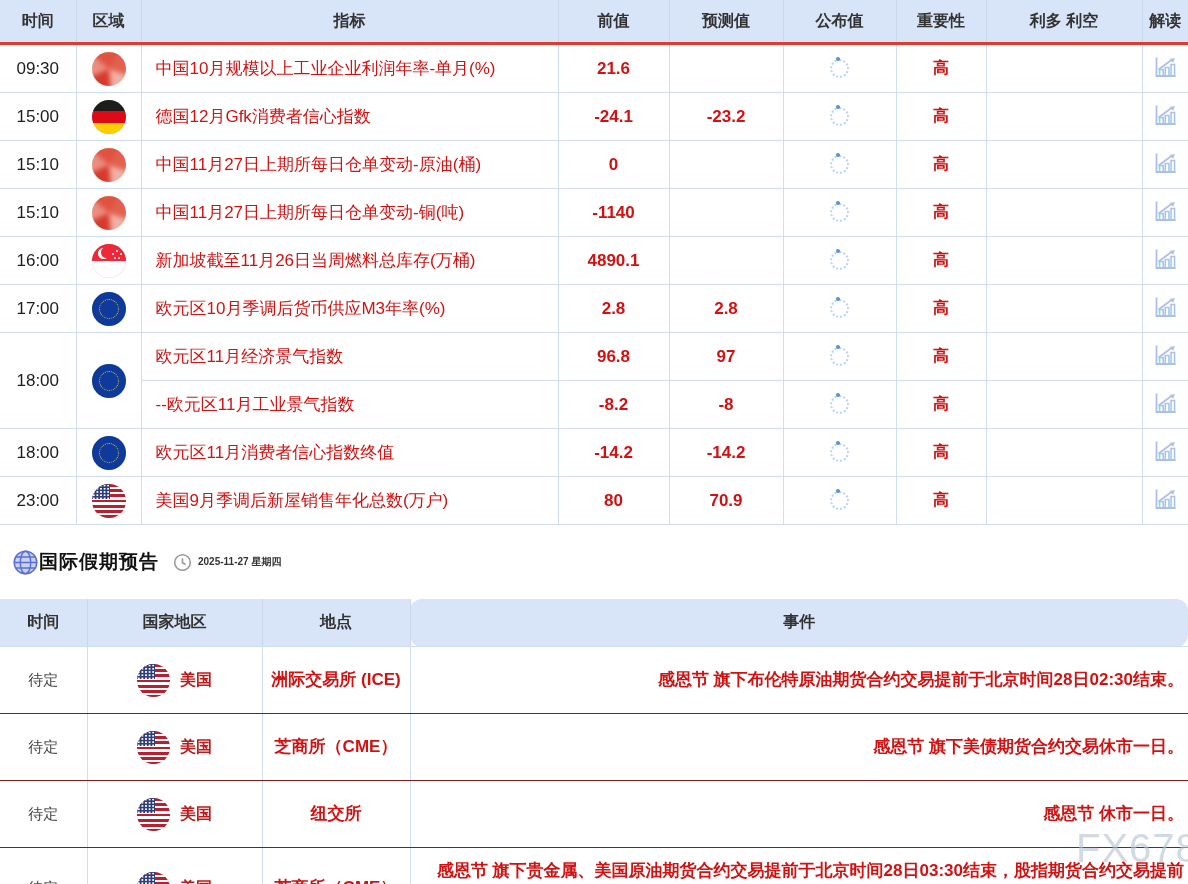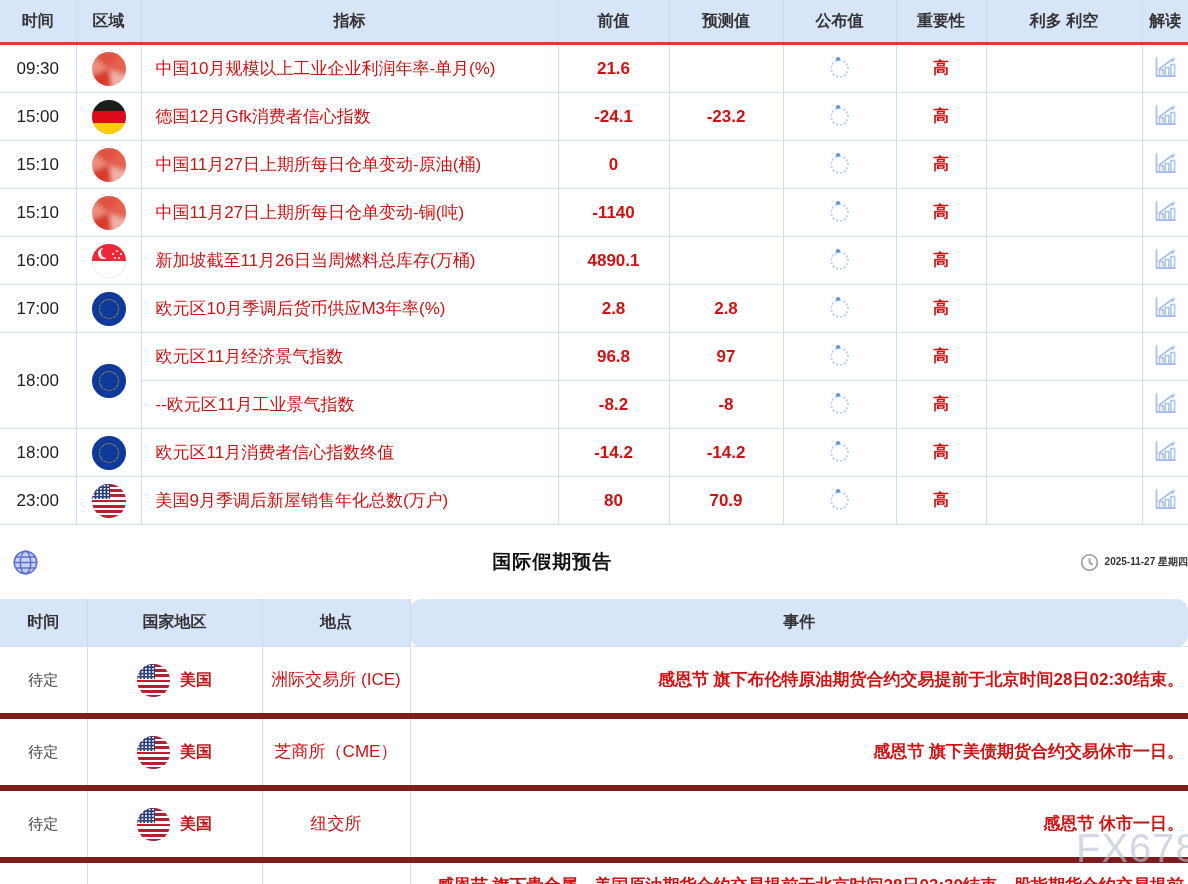--- a/index.html
+++ b/index.html
@@ -44,41 +44,41 @@
   .us .us-canton{position:absolute;top:0;left:0;width:18px;height:15px;background-color:#2e3e78;
     background-image:radial-gradient(#fff 0.7px,transparent 0.9px);background-size:3.6px 3.2px;}
 
   
   .spinner{display:inline-block;width:15px;height:15px;border-radius:50%;
     border:2px dotted #b9d3f2;position:relative;vertical-align:middle;}
   .spinner::after{content:"";position:absolute;width:4px;height:4px;border-radius:50%;
     background:#5d8fd8;top:-4px;left:4px;}
 
   
-  .section-header{height:74px;display:flex;align-items:center;padding-left:12px;justify-content:space-between;}
+  .section-header{height:74px;display:flex;align-items:center;padding-left:12px;}
   .section-title{font-size:19px;font-weight:700;color:#111;margin-right:14px;letter-spacing:1px;}
   .section-date-wrap{display:flex;align-items:center;gap:6px;}
   .section-date{font-size:10px;font-weight:700;color:#333;}
 
   
   .hol-table th{
     background:#d8e4f8;height:45px;font-size:16px;font-weight:700;color:#333;
     border-right:1px solid #c9d8ef;border-bottom:1px solid #cfdef2;text-align:center;
   }
   .hol-table th:last-child{border-right:none;border-radius:12px;}
   .hol-table td{
-    border-right:1px solid #cfdef2;border-bottom:6px solid #7f1d1d;
+    border-right:1px solid #cfdef2;border-bottom:1px solid #7f1d1d;
     padding:6px 4px;height:54px;vertical-align:middle;
   }
   .hol-table td:last-child{border-right:none;}
   .h-time{text-align:center;font-size:15px;color:#444;}
   .h-country-inner{display:flex;align-items:center;justify-content:center;gap:10px;}
   .h-country-inner .flag{width:33px;height:33px;margin:0;}
   .h-country-label{font-size:16px;font-weight:700;color:#b91c1c;}
-  .h-loc{text-align:center;font-size:17px;font-weight:400;color:#d01212;line-height:1.8;}
+  .h-loc{text-align:center;font-size:17px;font-weight:700;color:#d01212;line-height:1.8;}
   .h-event{text-align:right;padding-left:22px !important;font-size:17px;font-weight:700;color:#d01212;line-height:2;}
 
   
   .watermark{position:absolute;left:1076px;top:826px;font-size:40px;color:#b6c3d6;
     opacity:.62;letter-spacing:1px;z-index:5;pointer-events:none;}
 </style>
 </head>
 <body>
 
 <div>

